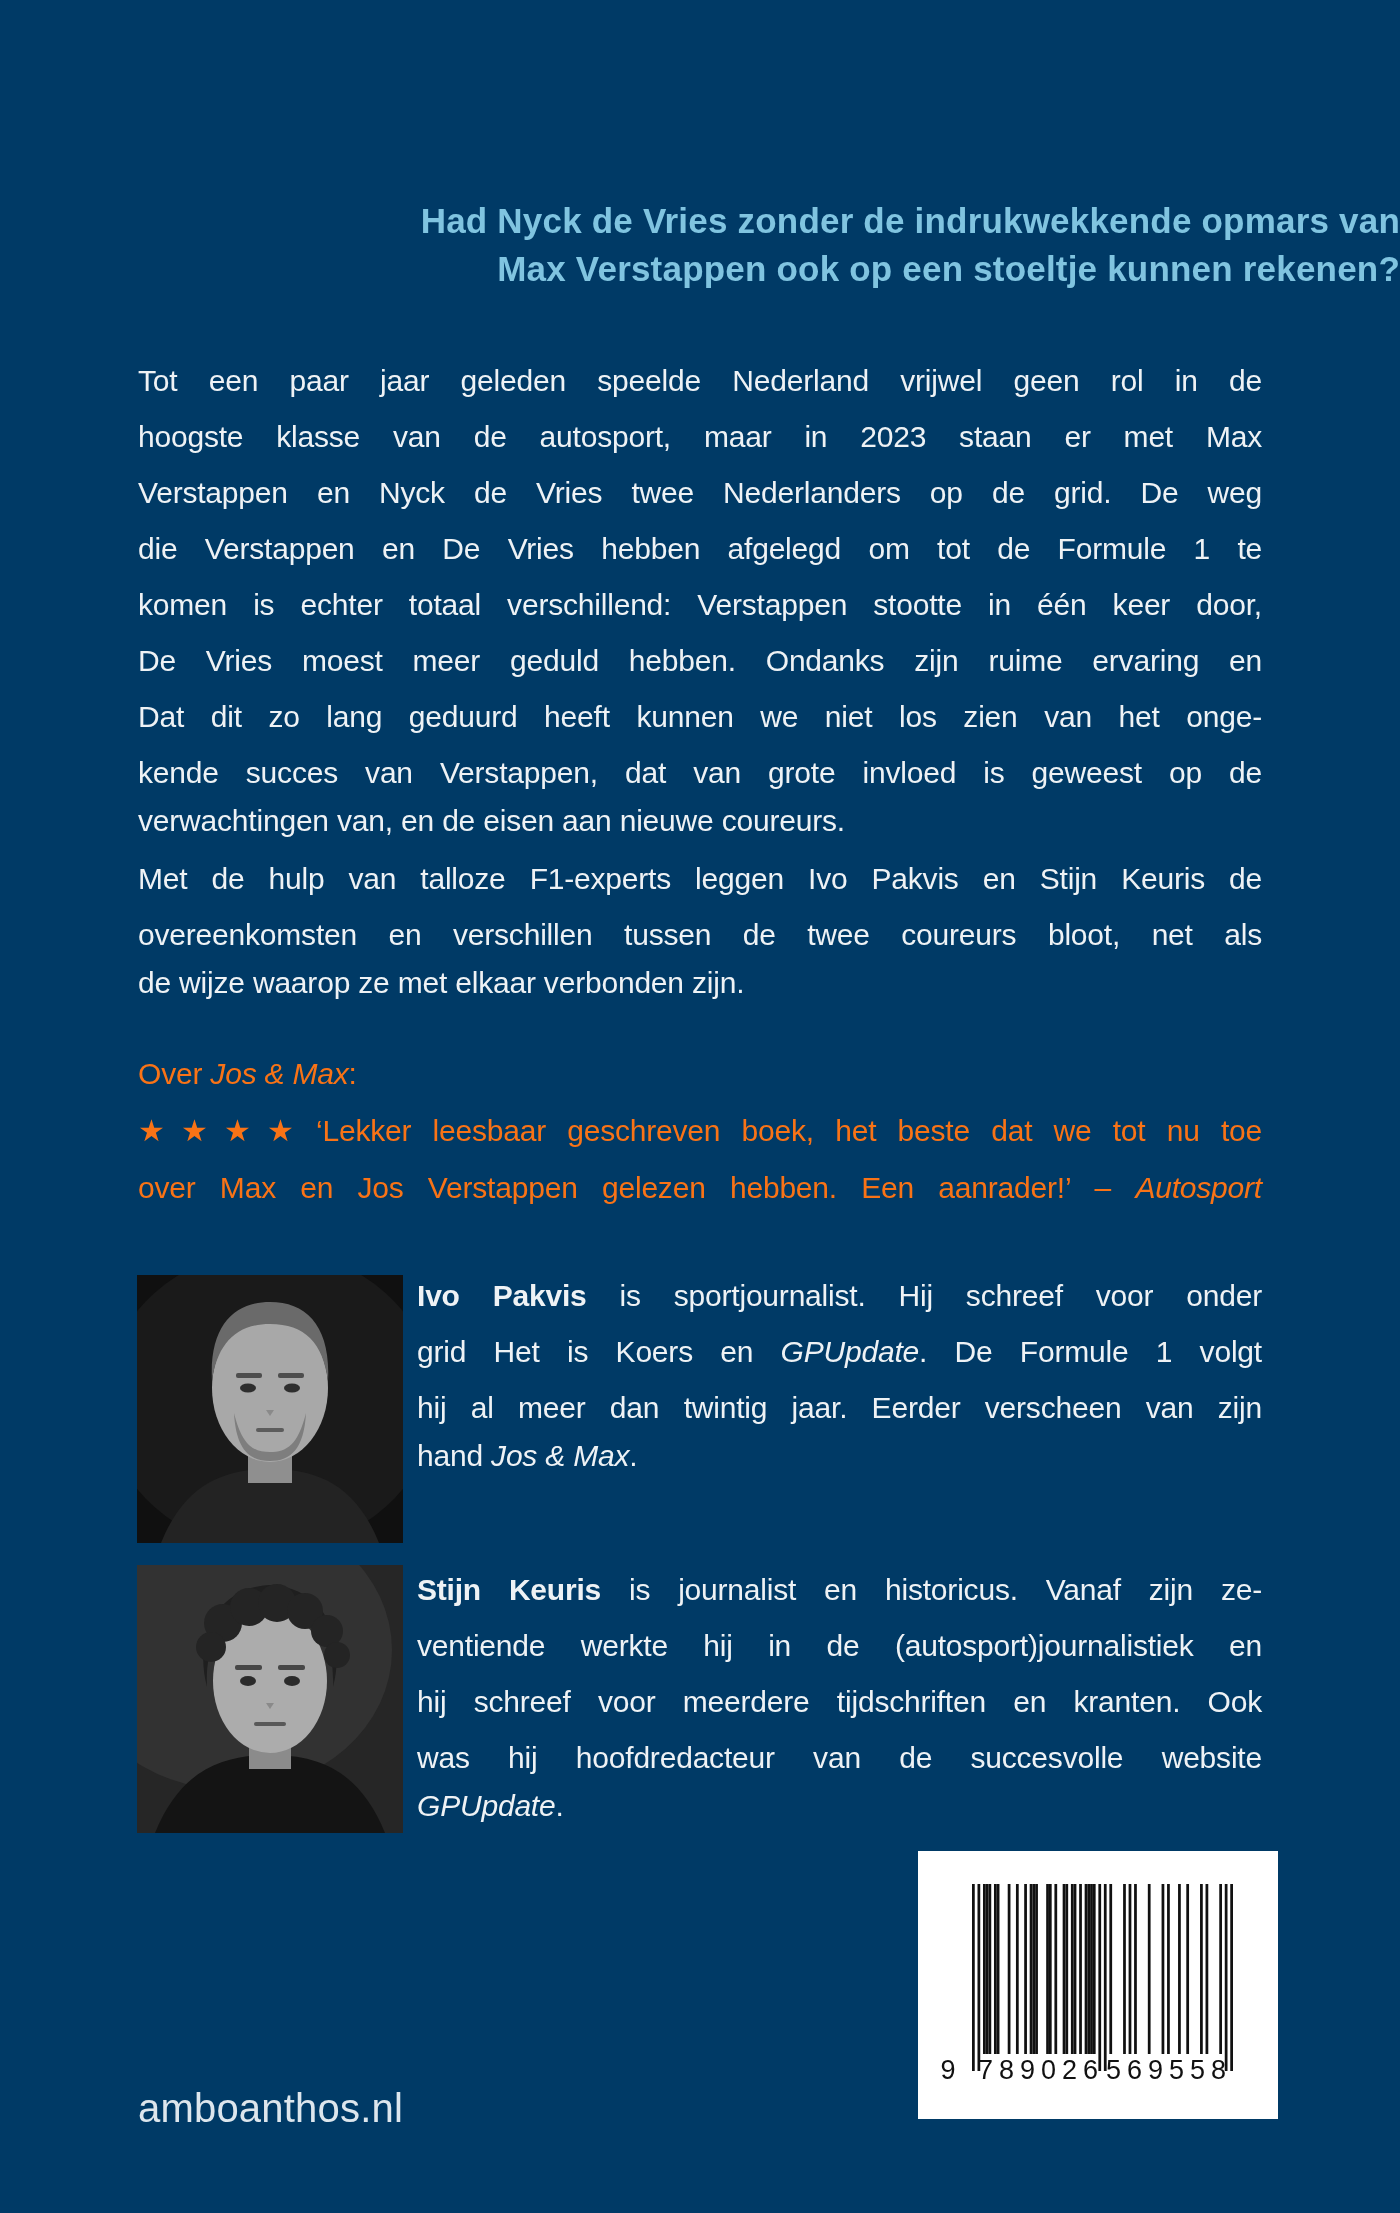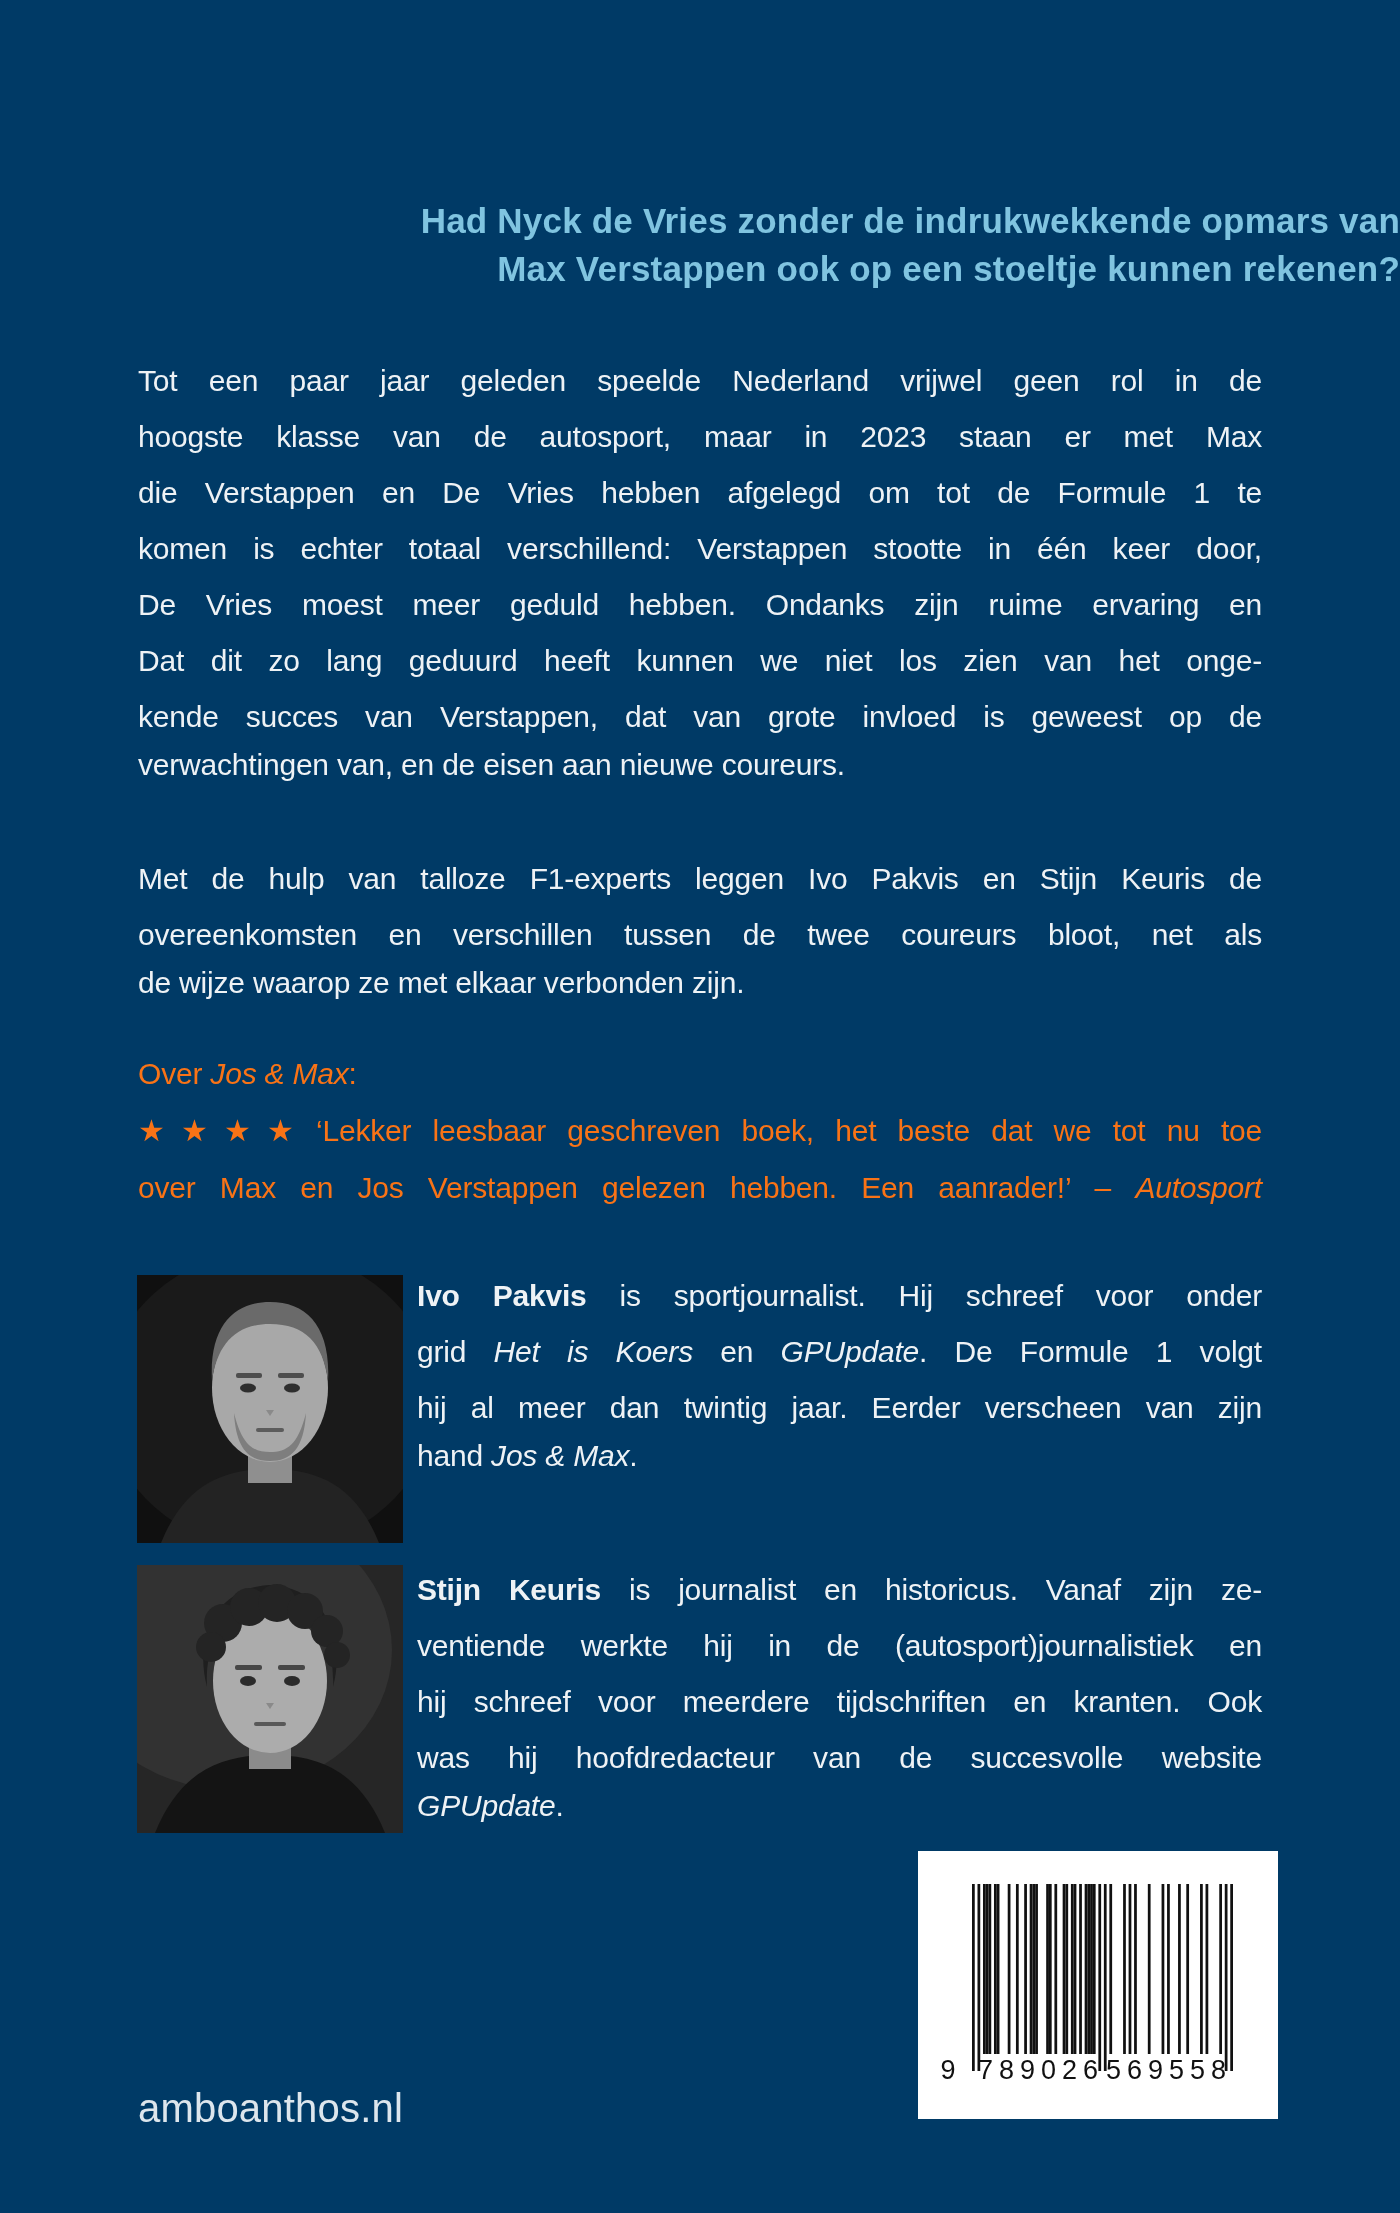--- a/index.html
+++ b/index.html
@@ -44,20 +44,21 @@
 <div class="page">
 
   <div class="headline">
     <span class="hline">Had Nyck de Vries zonder de indrukwekkende opmars van</span>
     <span class="hline">Max Verstappen ook op een stoeltje kunnen rekenen?</span>
   </div>
 
   <div class="block intro">
     <span class="line jus">Tot een paar jaar geleden speelde Nederland vrijwel geen rol in de</span>
     <span class="line jus">hoogste klasse van de autosport, maar in 2023 staan er met Max</span>
+    <span class="line jus">Verstappen en Nyck de Vries twee Nederlanders op de grid. De weg</span>
     <span class="line jus">die Verstappen en De Vries hebben afgelegd om tot de Formule 1 te</span>
     <span class="line jus">komen is echter totaal verschillend: Verstappen stootte in één keer door,</span>
     <span class="line jus">De Vries moest meer geduld hebben. Ondanks zijn ruime ervaring en</span>
     <span class="line jus">Dat dit zo lang geduurd heeft kunnen we niet los zien van het onge-</span>
     <span class="line jus">kende succes van Verstappen, dat van grote invloed is geweest op de</span>
     <span class="line">verwachtingen van, en de eisen aan nieuwe coureurs.</span>
   </div>
 
   <div class="block para2">
     <span class="line jus">Met de hulp van talloze F1-experts leggen Ivo Pakvis en Stijn Keuris de</span>
@@ -82,21 +83,21 @@
     <rect x="141" y="98" width="26" height="5" rx="2" fill="#4d4d4d"></rect>
     <ellipse cx="111" cy="113" rx="8" ry="4.5" fill="#2e2e2e"></ellipse>
     <ellipse cx="155" cy="113" rx="8" ry="4.5" fill="#2e2e2e"></ellipse>
     <path d="M129 135 L137 135 L133 141 Z" fill="#8a8a8a"></path>
     <path d="M97 138 C99 174 112 186 133 186 C154 186 167 174 169 138 C161 170 150 177 133 177 C116 177 105 170 97 138 Z" fill="#7e7e7e"></path>
     <rect x="119" y="153" width="28" height="4" rx="2" fill="#5c5c5c"></rect>
   </svg>
 
   <div class="block bio bio1">
     <span class="line jus"><span style="font-weight: 700;">Ivo Pakvis</span><span> is sportjournalist. Hij schreef voor onder</span></span>
-    <span class="line jus"><span>grid </span><span style="font-style: italic;">Het is Koers</span><span> en </span><span style="font-style: italic;">GPUpdate</span><span>. De Formule 1 volgt</span></span>
+    <span class="line jus"><span>grid </span><span style="">Het is Koers</span><span> en </span><span style="font-style: italic;">GPUpdate</span><span>. De Formule 1 volgt</span></span>
     <span class="line jus"><span>hij al meer dan twintig jaar. Eerder verscheen van zijn</span></span>
     <span class="line"><span>hand </span><span style="font-style: italic;">Jos &amp; Max</span><span>.</span></span>
   </div>
 
   <svg class="photo photo2" viewBox="0 0 266 268">
     <rect width="266" height="268" fill="#262626"></rect>
     <ellipse cx="95" cy="85" rx="160" ry="140" fill="#323232"></ellipse>
     <path d="M18 268 C44 204 86 190 133 190 C180 190 222 204 248 268 Z" fill="#141414"></path>
     <rect x="112" y="162" width="42" height="42" fill="#8b8b8b"></rect>
     <ellipse cx="133" cy="116" rx="57" ry="72" fill="#acacac"></ellipse>

